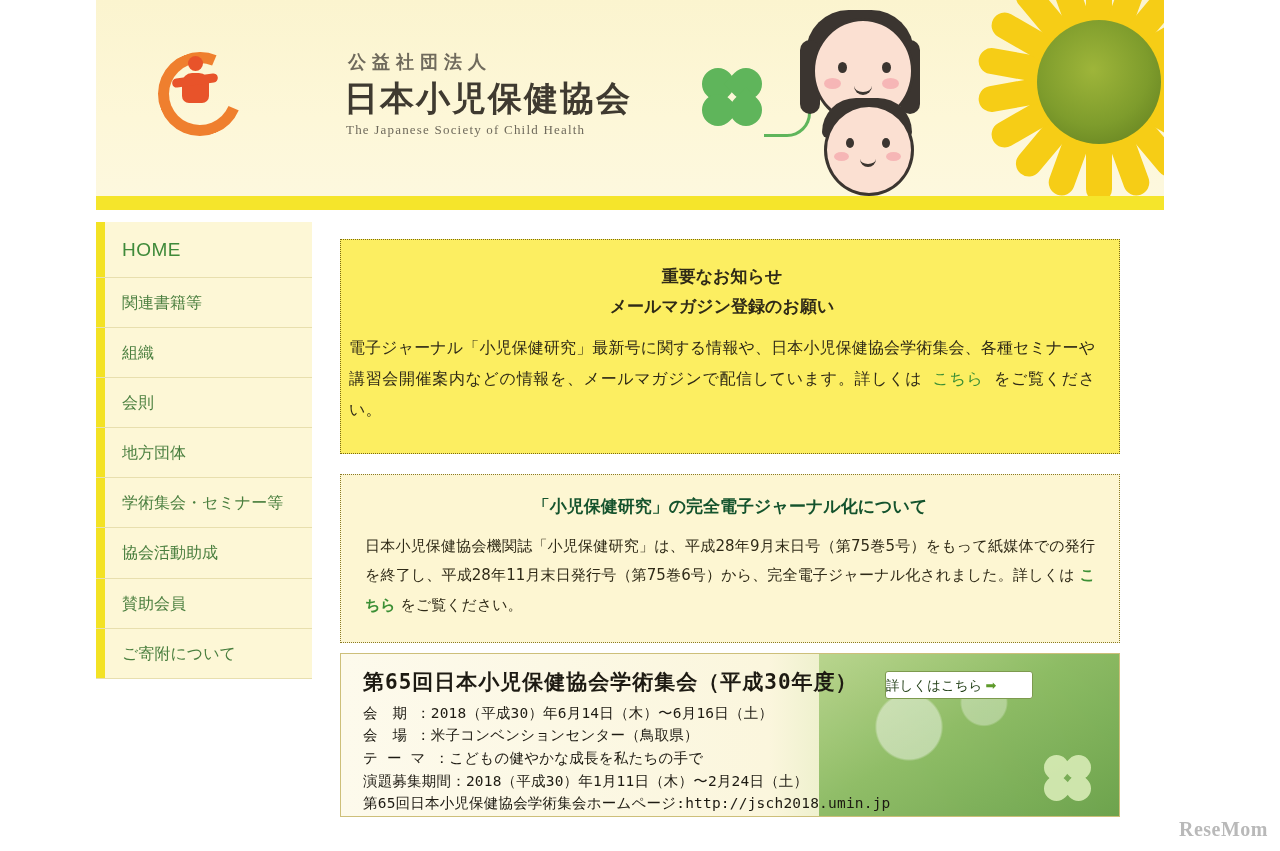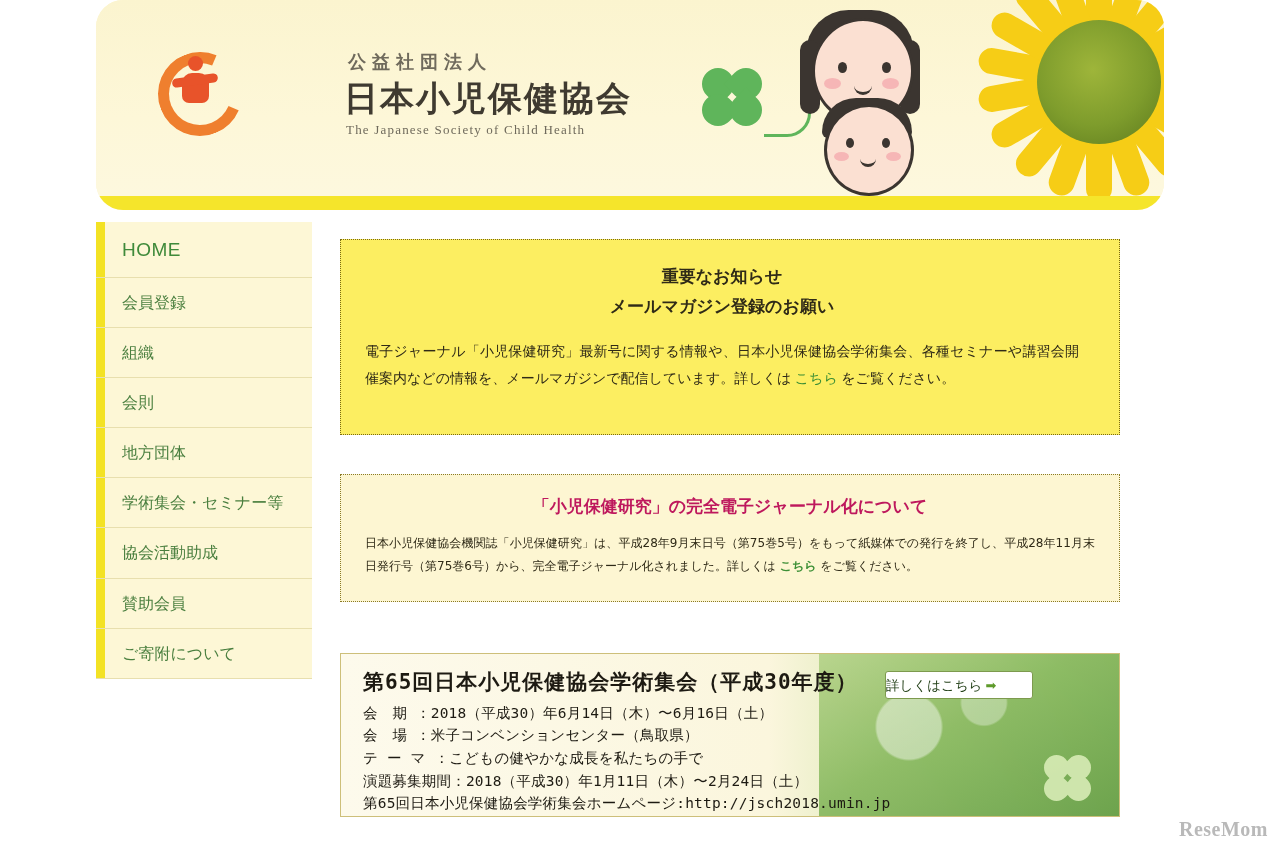--- a/index.html
+++ b/index.html
@@ -33,21 +33,20 @@
     background: #ffffff;
   }
 
   
   .header {
     position: absolute;
     left: 96px; top: 0;
     width: 1068px; height: 210px;
     background: #fdf5d0;
     overflow: hidden;
-    border-radius: 27px;
   }
   .header-inner {
     position: absolute;
     left: 0; top: 0;
     width: 1068px; height: 196px;
     background: linear-gradient(to bottom, #fbf4cf 0%, #fdf7d8 60%, #fdf8de 100%);
     overflow: hidden;
   }
   .header-bottom-bar {
     position: absolute;
@@ -284,25 +283,25 @@
   .notice-title {
     text-align: center;
     font-family: "DejaVu Sans", sans-serif;
     font-size: 17px;
     font-weight: bold;
     color: #2f2a17;
     line-height: 1.75;
     margin: 0 0 12px 0;
   }
   .notice-body {
-    font-family: Liberation Serif, serif;
-    font-size: 14px;
+    font-family: Liberation Mono, monospace;
+    font-size: 16px;
     color: #2f2a17;
     line-height: 1.95;
-    margin: 16px;
+    margin: 0;
     text-align: justify;
   }
   .link-green {
     color: #3c8f35;
     text-decoration: none;
     cursor: pointer;
   }
 
   .journal-box {
     position: absolute;
@@ -311,26 +310,26 @@
     box-sizing: border-box;
     background: #fdf6d2;
     border: 1px dotted #8a7a25;
     padding: 20px 24px 22px 24px;
   }
   .journal-title {
     text-align: center;
     font-family: "DejaVu Sans", sans-serif;
     font-size: 17px;
     font-weight: bold;
-    color: #be185d;
+    color: #14532d;
     margin: 0 0 14px 0;
   }
   .journal-body {
     font-family: "DejaVu Sans", sans-serif;
-    font-size: 12px;
+    font-size: 15px;
     color: #2f2a17;
     line-height: 1.95;
     margin: 0;
     text-align: justify;
   }
   .link-bold-green {
     color: #3c8f35;
     font-weight: bold;
     text-decoration: none;
     cursor: pointer;
@@ -495,21 +494,21 @@
           </div>
         <div class="sf-center"></div>
 
       </div>
     </div>
     <div class="header-bottom-bar"></div>
   </div>
 
   <nav class="sidebar" id="sidebar">
       <a class="nav-item home">HOME</a>
-      <a class="nav-item">会員登録</a>
+      <a class="nav-item">関連書籍等</a>
       <a class="nav-item">組織</a>
       <a class="nav-item">会則</a>
       <a class="nav-item">地方団体</a>
       <a class="nav-item">学術集会・セミナー等</a>
       <a class="nav-item">協会活動助成</a>
       <a class="nav-item">賛助会員</a>
       <a class="nav-item">ご寄附について</a>
     </nav>
 
   <div class="main">

